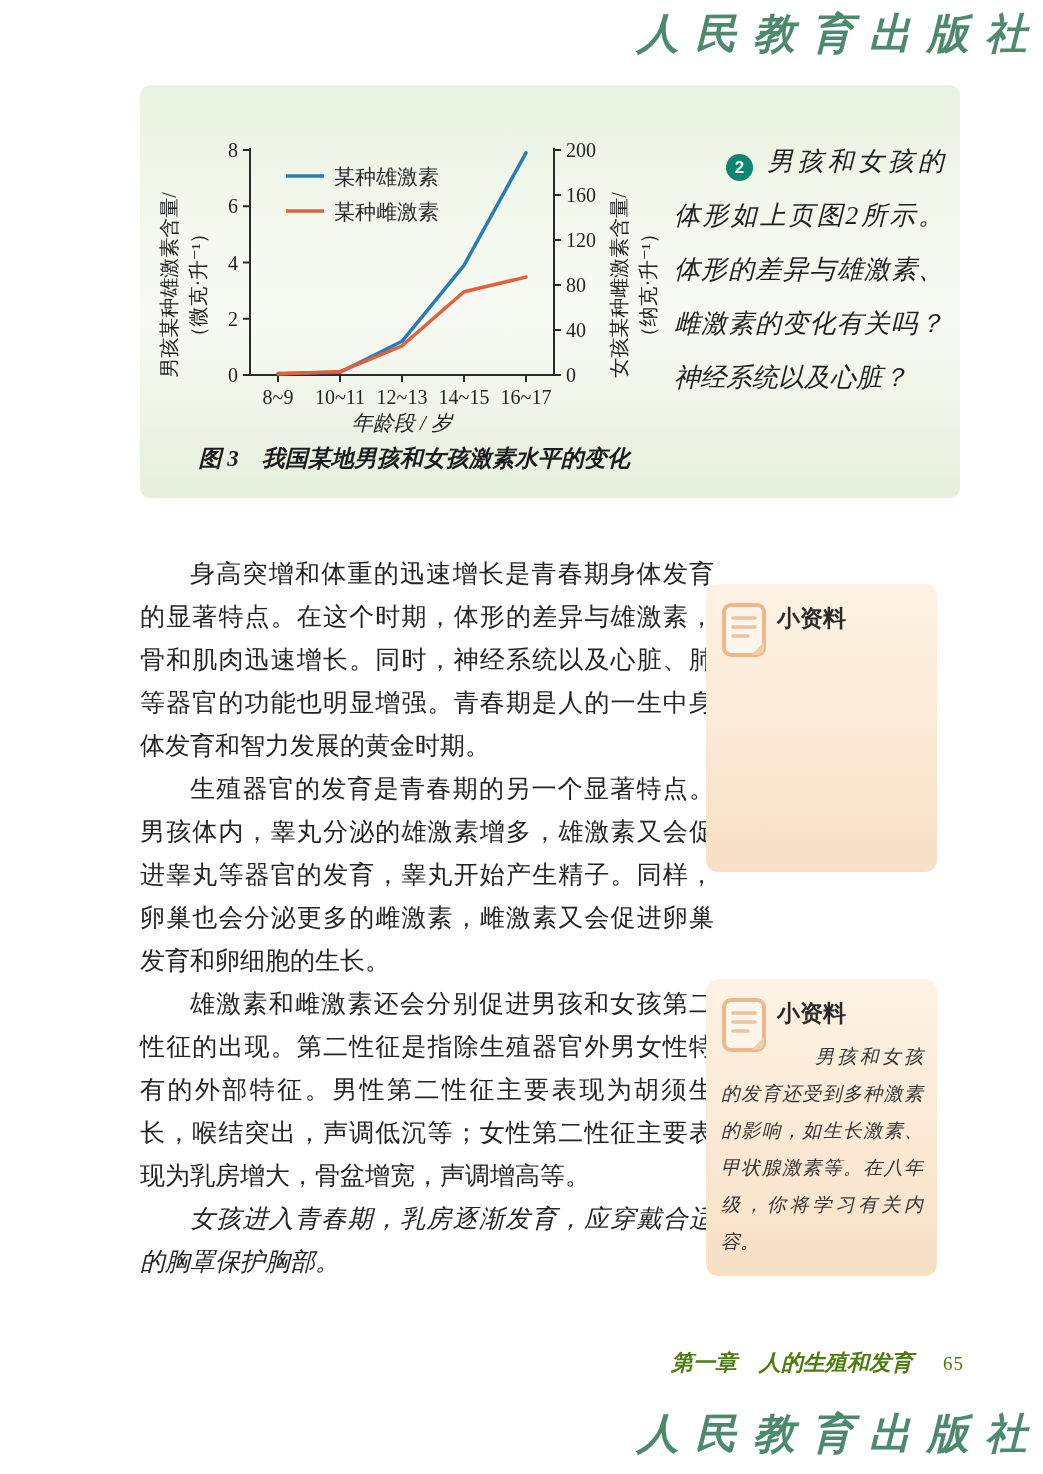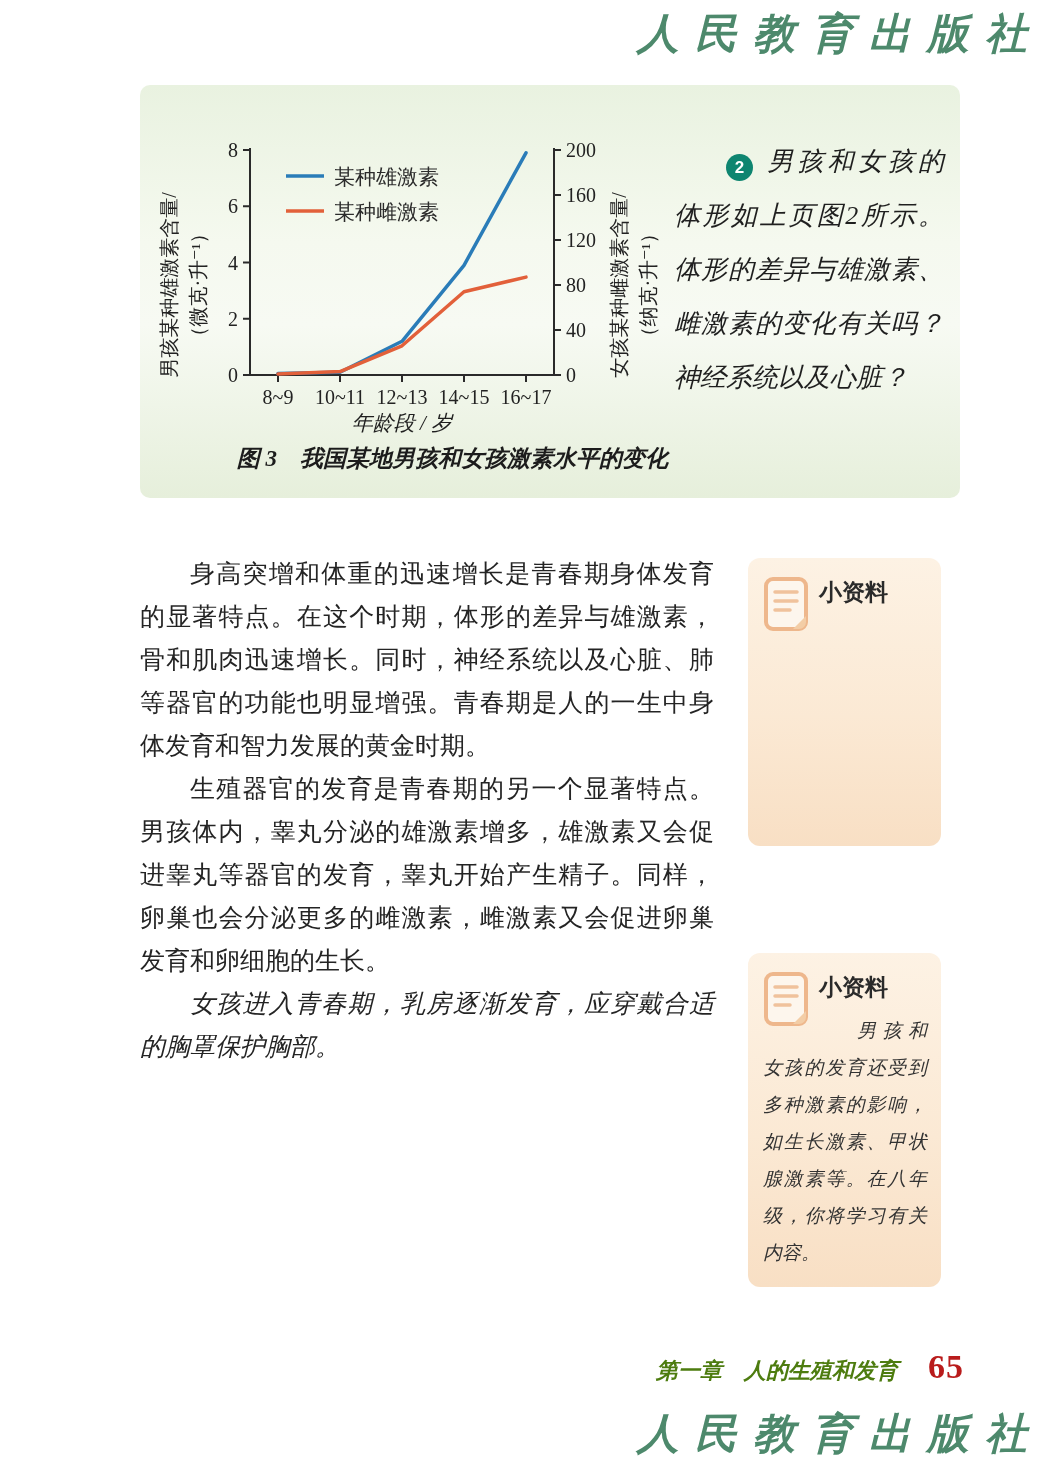--- a/index.html
+++ b/index.html
@@ -33,21 +33,21 @@
   .vlabel.right { width:52px; }
   .vlabel-inner {
     transform:rotate(-90deg); white-space:nowrap; text-align:center;
     font-size:20px; line-height:1.45; color:#222;
   }
   svg.chart { flex:none; }
   .tick   { font-family:"Liberation Serif","DejaVu Serif",serif; font-size:20px; fill:#222; }
   .legend { font-family:"Liberation Serif","DejaVu Serif",serif; font-size:21px; fill:#2b2b2b; }
   .xlabel { font-family:"Liberation Serif","DejaVu Serif",serif; font-style:italic; font-size:21px; fill:#1f1f1f; }
   .fig-caption {
-    margin-top:8px; width:508px; text-align:right;
+    margin-top:8px; width:508px; text-align:center;
     font-style:italic; font-weight:bold; font-size:23px; color:#1c1c1c;
   }
   .questions {
     margin-left:auto; width:274px; padding-right:4px;
     font-style:italic; font-size:26px; color:#1f1f1f; text-align:justify;
   }
   .q { text-indent:2em; line-height:54px; margin:0; }
   .q + .q { margin-top:5px; }
   .badge {
     display:inline-block; width:27px; height:27px; border-radius:50%;
@@ -60,37 +60,38 @@
   
   .article {
     position:absolute; left:140px; top:552px; width:574px;
     font-size:25px; line-height:43px; text-align:justify; color:#242424;
   }
   .article p { margin:0; text-indent:2em; }
   .kai { font-style:italic; }
 
   
   .infobox {
-    position:absolute; left:748px; width:193px;
+    position:absolute; left:706px; width:231px;
     border-radius:12px; padding:16px 14px 16px 15px;
     background:linear-gradient(180deg,#fdf2e4 0%,#fbe9d4 55%,#f8dfc4 100%);
+    margin-top:26px;
   }
   .infobox.first  { top:558px; min-height:288px; }
   .infobox.second { top:953px; min-height:237px; }
   .note-icon { float:left; width:46px; height:56px; margin:2px 10px 2px 0; }
   .ib-title { font-weight:bold; font-size:23px; color:#2a2a2a; padding-top:3px; margin-bottom:9px; }
   .ib-text  { font-style:italic; font-size:19px; line-height:37px; text-align:justify; text-indent:2em; color:#333; }
 
   
   .footer {
     position:absolute; left:140px; top:1348px; width:824px;
     text-align:right; white-space:nowrap;
   }
   .chapter { font-style:italic; font-weight:bold; font-size:22px; color:#4d7c0f; margin-right:30px; }
-  .pagenum { font-size:34px; color:#b91c1c; letter-spacing:1px;font-weight:bold; }
+  .pagenum { font-size:19px; color:#4d7c0f; letter-spacing:1px; }
 </style>
 </head>
 <body>
 
 <div class="page">
 
   <div class="logo top">人民教育出版社</div>
 
   <section class="panel">
     <div class="figure">
@@ -154,20 +155,21 @@
     </div>
 
     <div class="questions">
       <p class="q"><span class="badge">2</span><span>男孩和女孩的体形如上页图2所示。体形的差异与雄激素、雌激素的变化有关吗？神经系统以及心脏？</span></p>
     </div>
   </section>
 
   <section class="article">
     <p>身高突增和体重的迅速增长是青春期身体发育的显著特点。在这个时期，体形的差异与雄激素，骨和肌肉迅速增长。同时，神经系统以及心脏、肺等器官的功能也明显增强。青春期是人的一生中身体发育和智力发展的黄金时期。</p>
     <p>生殖器官的发育是青春期的另一个显著特点。男孩体内，睾丸分泌的雄激素增多，雄激素又会促进睾丸等器官的发育，睾丸开始产生精子。同样，卵巢也会分泌更多的雌激素，雌激素又会促进卵巢发育和卵细胞的生长。</p>
+    <p>雄激素和雌激素还会分别促进男孩和女孩第二性征的出现。第二性征是指除生殖器官外男女性特有的外部特征。男性第二性征主要表现为胡须生长，喉结突出，声调低沉等；女性第二性征主要表现为乳房增大，骨盆增宽，声调增高等。</p>
     <p class="kai">女孩进入青春期，乳房逐渐发育，应穿戴合适的胸罩保护胸部。</p>
   </section>
 
   <aside class="infobox first">
     <svg class="note-icon" viewBox="0 0 46 56">
       <rect x="3" y="3" width="40" height="50" rx="7" fill="#fdf6ed" stroke="#eeb78c" stroke-width="4"></rect>
       <line x1="12" y1="16" x2="34" y2="16" stroke="#f0c29c" stroke-width="3.5" stroke-linecap="round"></line>
       <line x1="12" y1="25" x2="34" y2="25" stroke="#f0c29c" stroke-width="3.5" stroke-linecap="round"></line>
       <line x1="12" y1="34" x2="27" y2="34" stroke="#f0c29c" stroke-width="3.5" stroke-linecap="round"></line>
       <path d="M30 53 L43 40 L43 46 A7 7 0 0 1 36 53 Z" fill="#f3cda6"></path>

